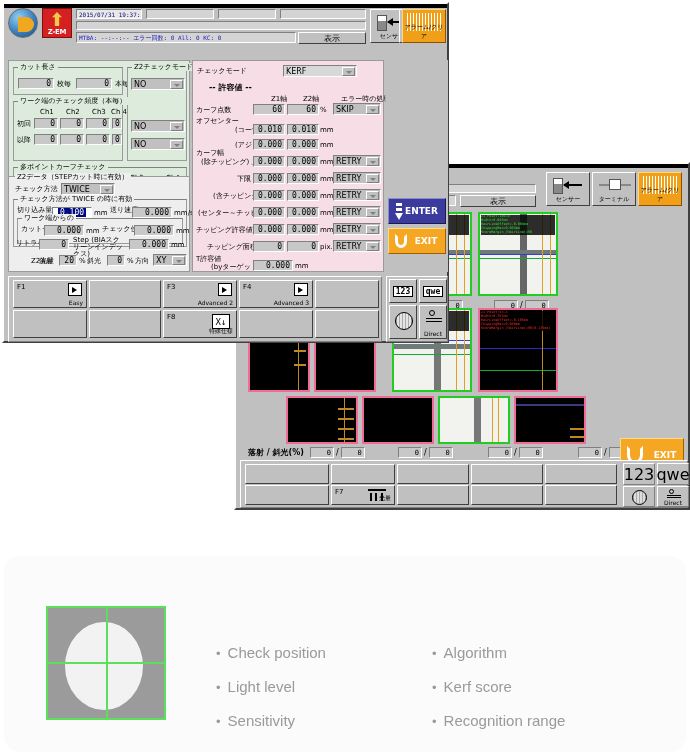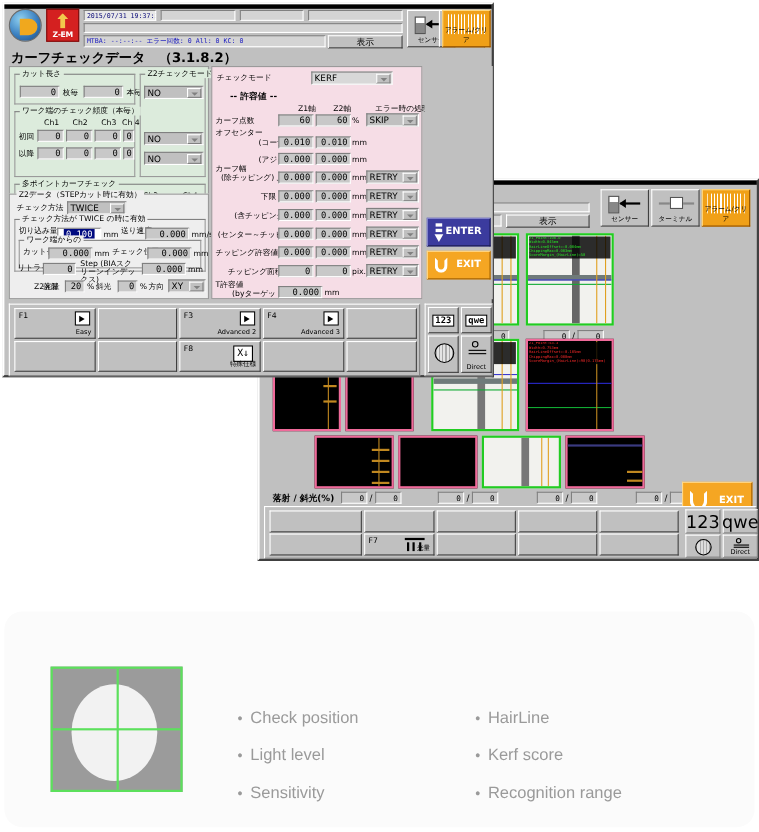--- a/index.html
+++ b/index.html
@@ -539,21 +539,20 @@
         <div style="position:absolute;left:15px;top:6px;width:12px;height:11px;background:#fff;border:1px solid #555;"></div>
         <div class="cap2">ターミナル</div>
       </div>
 
     </div>
     <div class="tb-icnbtn tb-alarm" style="position:absolute; left:398px; top:5px; width:44px; height:34px;">
       <div class="bars"></div>
       <div class="cap2" style="color:#000;">アラーム/クリア</div>
     </div>
 
-    <div class="pagetitle" style="left:6px; top:40px;">カーフチェックデータ　（3.1.8.2）</div>
 
     <div style="position:absolute;left:4px;top:56px;width:182px;height:212px;background:#dcebdc;border:1px solid #9a9a9a;">
 
       <div class="grp" style="left:4px;top:6px;width:110px;height:28px;background:#dcebdc;">
         <span class="cap">カット長さ</span>
         <div class="field" style="position:absolute;left:4px;top:10px;width:36px;">0</div>
         <span class="lbl" style="position:absolute;left:43px;top:12px;">枚毎</span>
         <div class="field" style="position:absolute;left:62px;top:10px;width:36px;">0</div>
         <span class="lbl" style="position:absolute;left:101px;top:12px;">本毎</span>
       </div>
@@ -842,21 +841,21 @@
       </div>
       <div class="tipitem">
         <span class="bullet">•</span>
         <span>Sensitivity</span>
       </div>
     </div>
 
     <div class="tipcol" style="left:428px; top:88px;">
       <div class="tipitem">
         <span class="bullet">•</span>
-        <span>HairLine</span>
+        <span>Algorithm</span>
       </div>
       <div class="tipitem">
         <span class="bullet">•</span>
         <span>Kerf score</span>
       </div>
       <div class="tipitem">
         <span class="bullet">•</span>
         <span>Recognition range</span>
       </div>
     </div>

